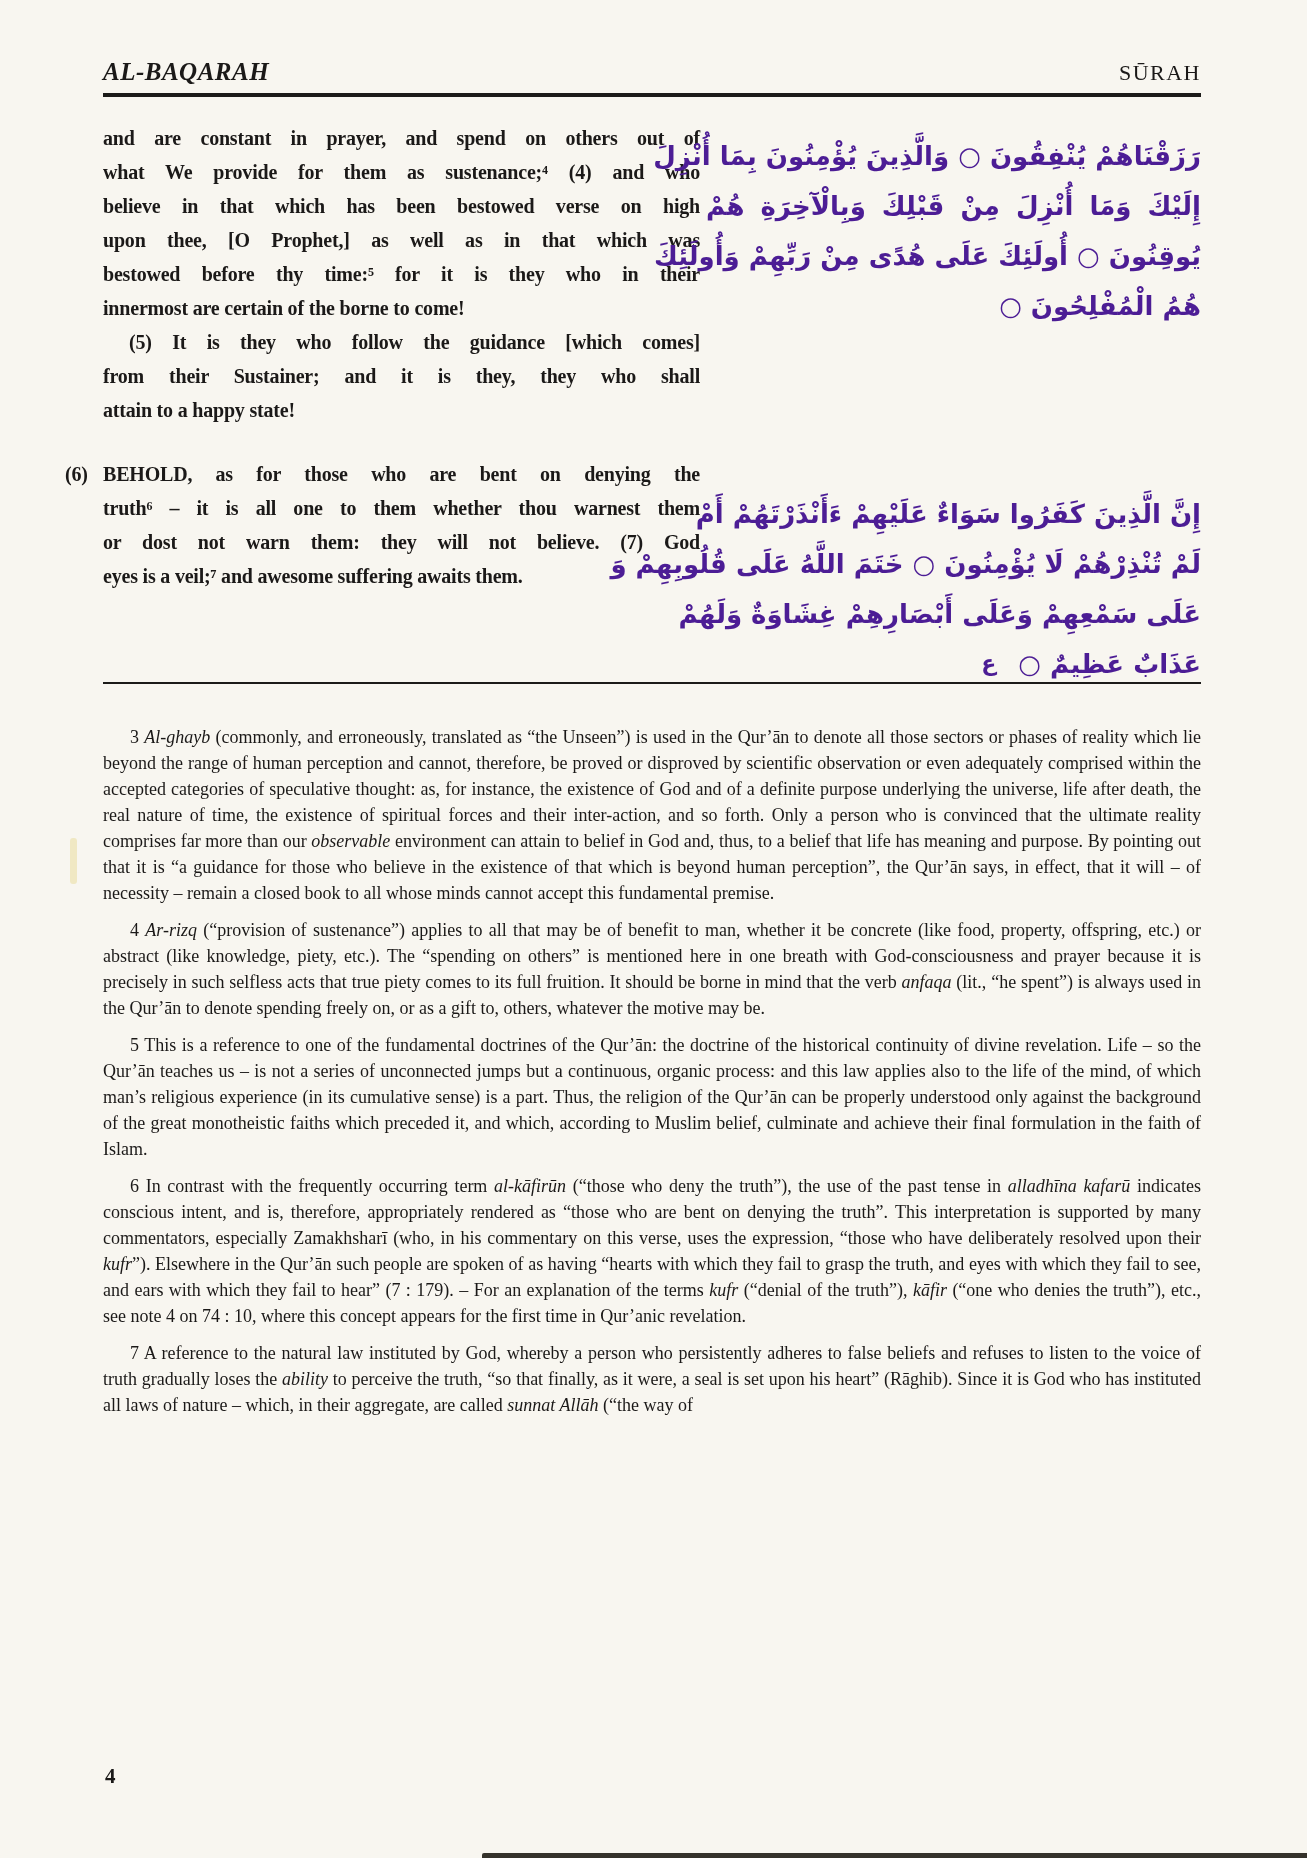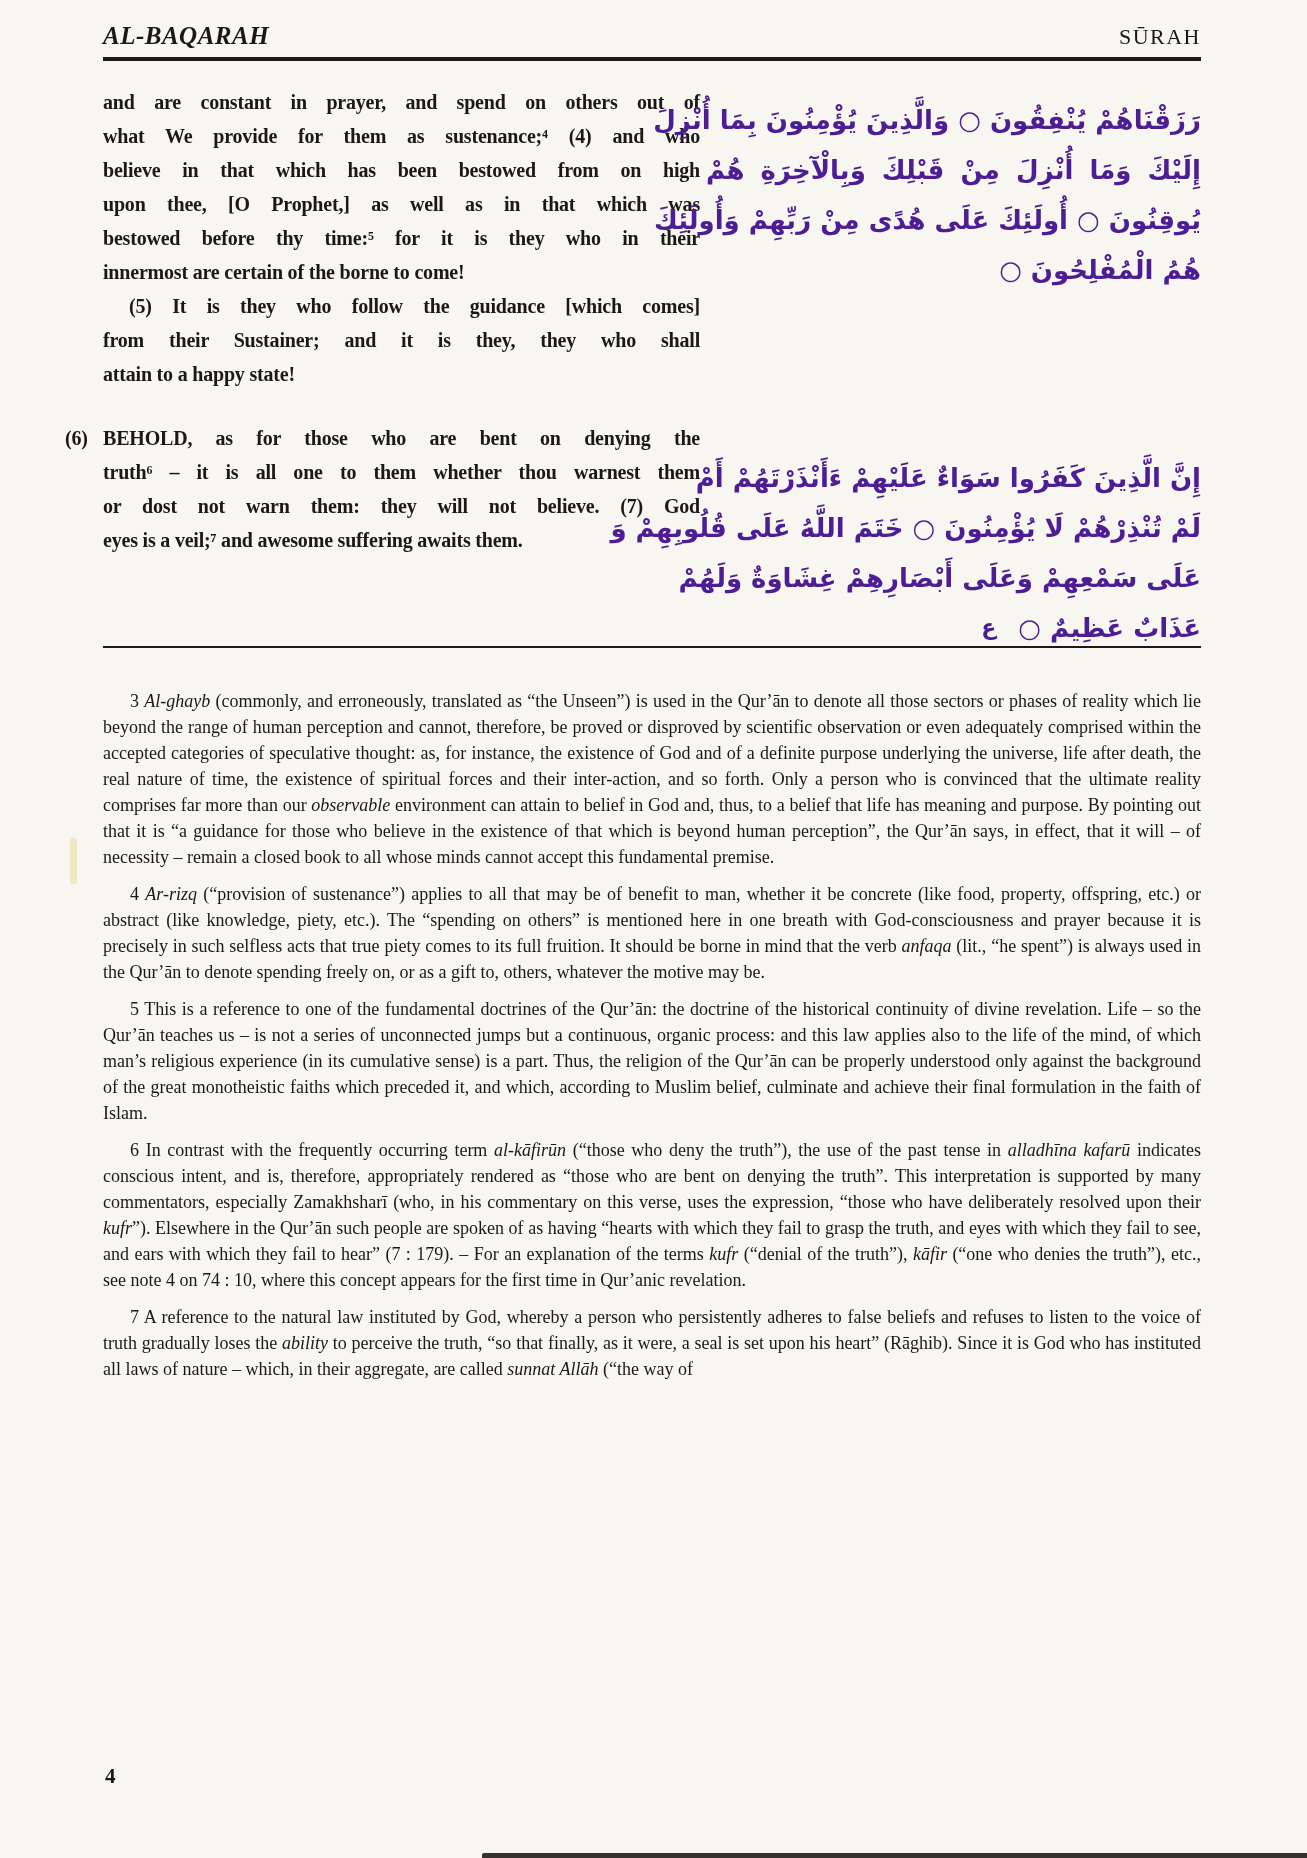--- a/index.html
+++ b/index.html
@@ -5,21 +5,21 @@
   html,body{margin:0;padding:0;}
   body{
     width:1307px;height:1858px;position:relative;
     background:#f8f6f0;color:#1b1918;
     font-family:"Liberation Serif", serif;
     overflow:hidden;
   }
   .content{position:absolute;left:103px;top:22px;width:1098px;}
   
   .header{display:flex;justify-content:space-between;align-items:baseline;}
-  .h-left{font-size:25px;font-weight:bold;font-style:italic;letter-spacing:.5px;}
+  .h-left{font-size:25px;font-weight:bold;font-style:italic;letter-spacing:.5px;margin-top:36px;}
   .h-right{font-size:22px;letter-spacing:1.5px;margin-left:16px;}
   .head-rule{height:4px;background:#1c1b19;margin-top:7px;}
   
   .main{position:relative;margin-top:24px;height:545px;}
   .eng-col{position:absolute;left:0;top:0;width:597px;
     font-size:20px;font-weight:bold;line-height:34px;letter-spacing:-0.2px;}
   .tline{text-align:justify;text-align-last:justify;white-space:nowrap;}
   .tline.lastline{text-align-last:left;}
   .tline.indent{text-indent:26px;}
   .verse6{position:relative;margin-top:30px;}
@@ -54,21 +54,21 @@
       <span class="h-left">AL-BAQARAH</span>
       <span class="h-right">SŪRAH</span>
     </div>
     <div class="head-rule"></div>
 
     <div class="main">
       <div class="eng-col" id="eng-col">
           <div class="para">
             <div class="tline">and are constant in prayer, and spend on others out of</div>
             <div class="tline">what We provide for them as sustenance;⁴ (4) and who</div>
-            <div class="tline">believe in that which has been bestowed from on high</div>
+            <div class="tline">believe in that which has been bestowed verse on high</div>
             <div class="tline">upon thee, [O Prophet,] as well as in that which was</div>
             <div class="tline">bestowed before thy time:⁵ for it is they who in their</div>
             <div class="tline lastline">innermost are certain of the borne to come!</div>
           </div>
           <div class="para">
             <div class="tline indent">(5) It is they who follow the guidance [which comes]</div>
             <div class="tline">from their Sustainer; and it is they, they who shall</div>
             <div class="tline lastline">attain to a happy state!</div>
           </div>
           <div class="verse6">

